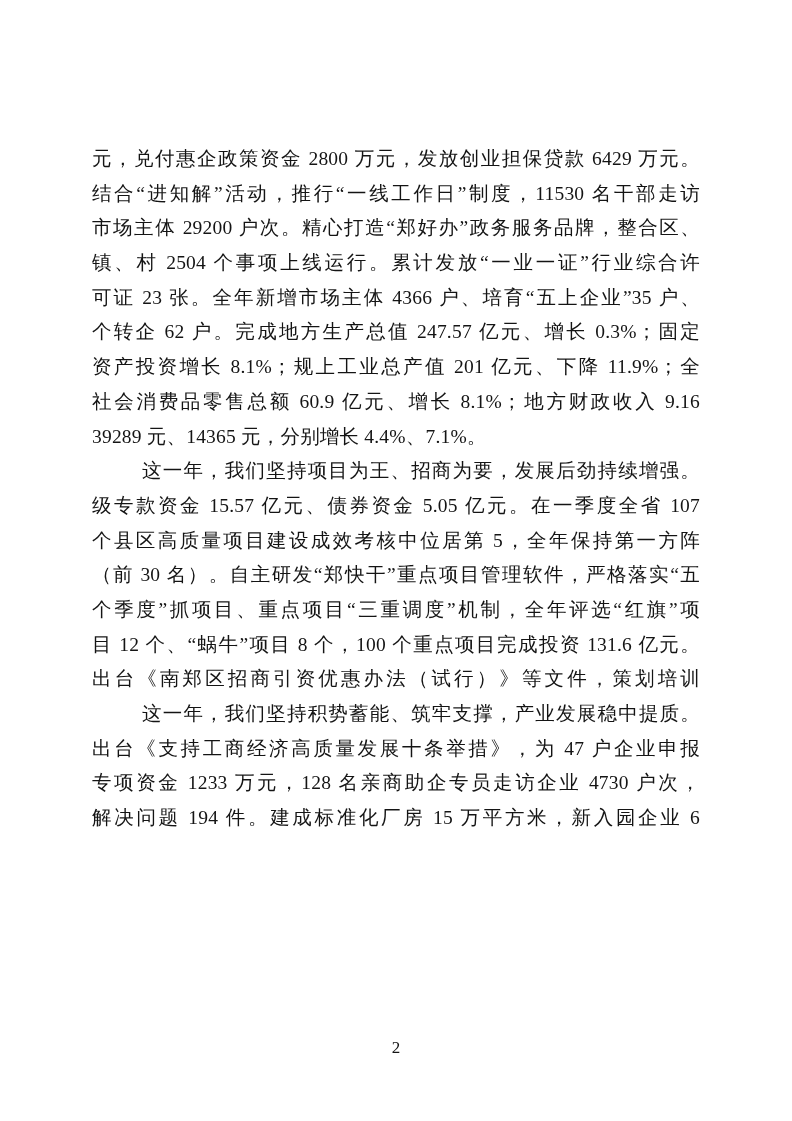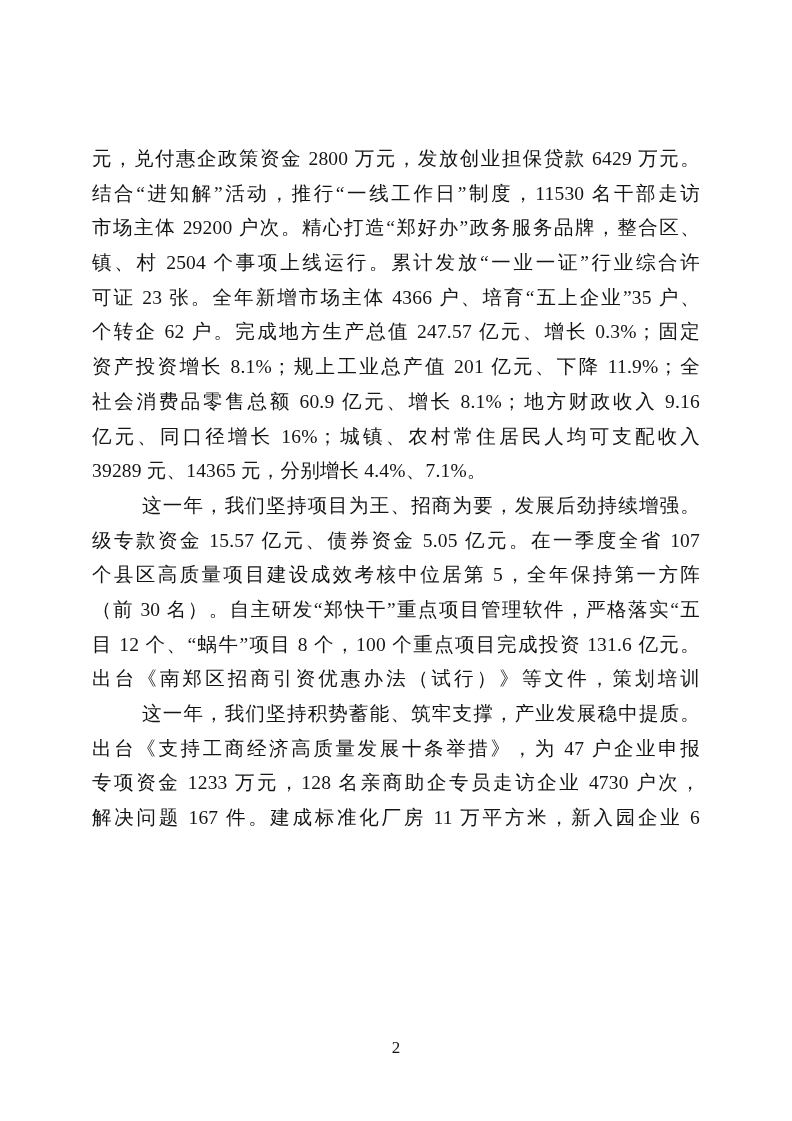--- a/index.html
+++ b/index.html
@@ -55,27 +55,27 @@
 <div class="page">
   <div class="text-block">
     <div class="line">元，兑付惠企政策资金 2800 万元，发放创业担保贷款 6429 万元。</div>
     <div class="line">结合“进知解”活动，推行“一线工作日”制度，11530 名干部走访</div>
     <div class="line">市场主体 29200 户次。精心打造“郑好办”政务服务品牌，整合区、</div>
     <div class="line">镇、村 2504 个事项上线运行。累计发放“一业一证”行业综合许</div>
     <div class="line">可证 23 张。全年新增市场主体 4366 户、培育“五上企业”35 户、</div>
     <div class="line">个转企 62 户。完成地方生产总值 247.57 亿元、增长 0.3%；固定</div>
     <div class="line">资产投资增长 8.1%；规上工业总产值 201 亿元、下降 11.9%；全</div>
     <div class="line">社会消费品零售总额 60.9 亿元、增长 8.1%；地方财政收入 9.16</div>
-    <div class="line">亿元、同口径增长 16%；城镇、农村常住居民人均可支配收入</div>
     <div class="line para-end">39289 元、14365 元，分别增长 4.4%、7.1%。</div>
     <div class="line indent">这一年，我们坚持项目为王、招商为要，发展后劲持续增强。</div>
     <div class="line">级专款资金 15.57 亿元、债券资金 5.05 亿元。在一季度全省 107</div>
     <div class="line">个县区高质量项目建设成效考核中位居第 5，全年保持第一方阵</div>
     <div class="line">（前 30 名）。自主研发“郑快干”重点项目管理软件，严格落实“五</div>
+    <div class="line">个季度”抓项目、重点项目“三重调度”机制，全年评选“红旗”项</div>
     <div class="line">目 12 个、“蜗牛”项目 8 个，100 个重点项目完成投资 131.6 亿元。</div>
     <div class="line">出台《南郑区招商引资优惠办法（试行）》等文件，策划培训</div>
     <div class="line indent">这一年，我们坚持积势蓄能、筑牢支撑，产业发展稳中提质。</div>
     <div class="line">出台《支持工商经济高质量发展十条举措》，为 47 户企业申报</div>
     <div class="line">专项资金 1233 万元，128 名亲商助企专员走访企业 4730 户次，</div>
-    <div class="line">解决问题 167 件。建成标准化厂房 11 万平方米，新入园企业 6</div>
+    <div class="line">解决问题 194 件。建成标准化厂房 15 万平方米，新入园企业 6</div>
   </div>
   <div class="pageno">2</div>
 </div>
 
 </body></html>

